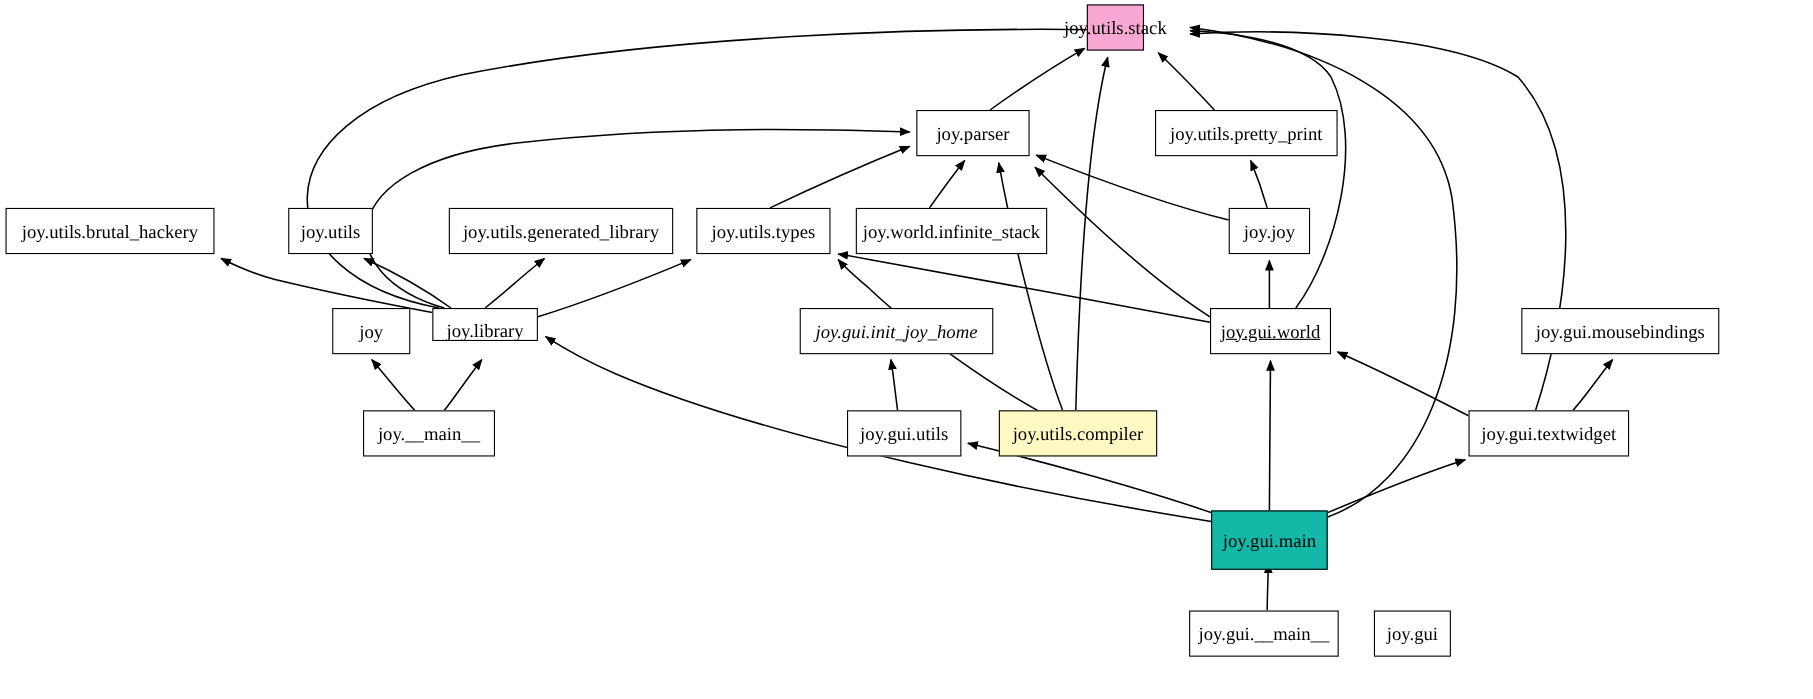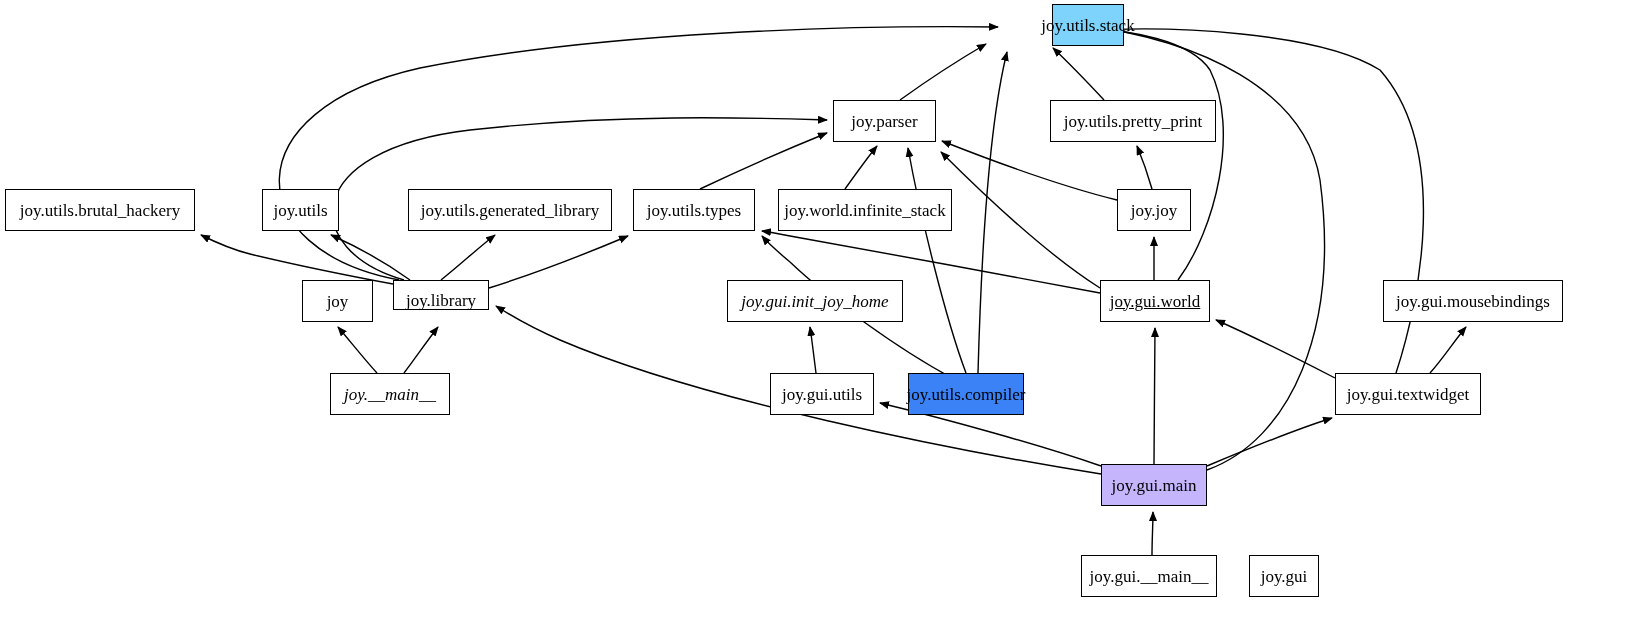--- a/index.html
+++ b/index.html
@@ -82,21 +82,21 @@
 
       <path d="M 1154,464 C 1154,420 1155,370 1155,328"></path>
 
       <path d="M 1207,466 C 1250,448 1300,428 1332,418"></path>
 
       <path d="M 1152,555 C 1152,540 1153,524 1153,512"></path>
     </g>
   </svg>
 
   <div id="nodes">
-      <div class="node" style="left: 1052px; top: 4px; width: 72px; height: 42px; border-color: rgb(0, 0, 0); background: #7dd3fc;">
+      <div class="node" style="left: 988px; top: 4px; width: 52px; height: 42px; border-color: rgb(0, 0, 0); background: #f9a8d4;">
         <span class="node-label" style="font-size: 17px;">joy.utils.stack</span>
       </div>
       <div class="node" style="left: 833px; top: 100px; width: 103px; height: 42px; border-color: rgb(0, 0, 0); background: rgb(255, 255, 255);">
         <span class="node-label" style="font-size: 17px;">joy.parser</span>
       </div>
       <div class="node" style="left: 1050px; top: 100px; width: 166px; height: 42px; border-color: rgb(0, 0, 0); background: rgb(255, 255, 255);">
         <span class="node-label" style="font-size: 17px;">joy.utils.pretty_print</span>
       </div>
       <div class="node" style="left: 5px; top: 189px; width: 190px; height: 42px; border-color: rgb(0, 0, 0); background: rgb(255, 255, 255);">
         <span class="node-label" style="font-size: 17px;">joy.utils.brutal_hackery</span>
@@ -124,33 +124,33 @@
       </div>
       <div class="node" style="left: 727px; top: 280px; width: 176px; height: 42px; border-color: rgb(0, 0, 0); background: rgb(255, 255, 255);">
         <span class="node-label" style="font-size: 17px; font-style: italic;">joy.gui.init_joy_home</span>
       </div>
       <div class="node" style="left: 1100px; top: 280px; width: 110px; height: 42px; border-color: rgb(0, 0, 0); background: rgb(255, 255, 255); text-decoration: underline;">
         <span class="node-label" style="font-size: 17px;">joy.gui.world</span>
       </div>
       <div class="node" style="left: 1383px; top: 280px; width: 180px; height: 42px; border-color: rgb(0, 0, 0); background: rgb(255, 255, 255);">
         <span class="node-label" style="font-size: 17px;">joy.gui.mousebindings</span>
       </div>
-      <div class="node" style="left: 330px; top: 373px; width: 120px; height: 42px; border-color: rgb(0, 0, 0); background: rgb(255, 255, 255); font-style: italic;">
+      <div class="node" style="left: 330px; top: 373px; width: 120px; height: 42px; border-color: rgb(0, 0, 0); background: rgb(255, 255, 255);">
         <span class="node-label" style="font-size: 17px;">joy.__main__</span>
       </div>
       <div class="node" style="left: 770px; top: 373px; width: 104px; height: 42px; border-color: rgb(0, 0, 0); background: rgb(255, 255, 255); text-align: right;">
         <span class="node-label" style="font-size: 17px;">joy.gui.utils</span>
       </div>
-      <div class="node" style="left: 908px; top: 373px; width: 116px; height: 42px; border-color: rgb(0, 0, 0); background: #3b82f6;">
+      <div class="node" style="left: 908px; top: 373px; width: 144px; height: 42px; border-color: rgb(0, 0, 0); background: #fef9c3;">
         <span class="node-label" style="font-size: 17px;">joy.utils.compiler</span>
       </div>
       <div class="node" style="left: 1335px; top: 373px; width: 146px; height: 42px; border-color: rgb(0, 0, 0); background: rgb(255, 255, 255);">
         <span class="node-label" style="font-size: 17px;">joy.gui.textwidget</span>
       </div>
-      <div class="node" style="left: 1101px; top: 464px; width: 106px; height: 42px; border-color: rgb(0, 0, 0); background: #c4b5fd;">
+      <div class="node" style="left: 1101px; top: 464px; width: 106px; height: 54px; border-color: rgb(0, 0, 0); background: #14b8a6;">
         <span class="node-label" style="font-size: 17px;">joy.gui.main</span>
       </div>
       <div class="node" style="left: 1081px; top: 555px; width: 136px; height: 42px; border-color: rgb(0, 0, 0); background: rgb(255, 255, 255);">
         <span class="node-label" style="font-size: 17px;">joy.gui.__main__</span>
       </div>
       <div class="node" style="left: 1249px; top: 555px; width: 70px; height: 42px; border-color: rgb(0, 0, 0); background: rgb(255, 255, 255);">
         <span class="node-label" style="font-size: 17px;">joy.gui</span>
       </div>
     </div>
 

